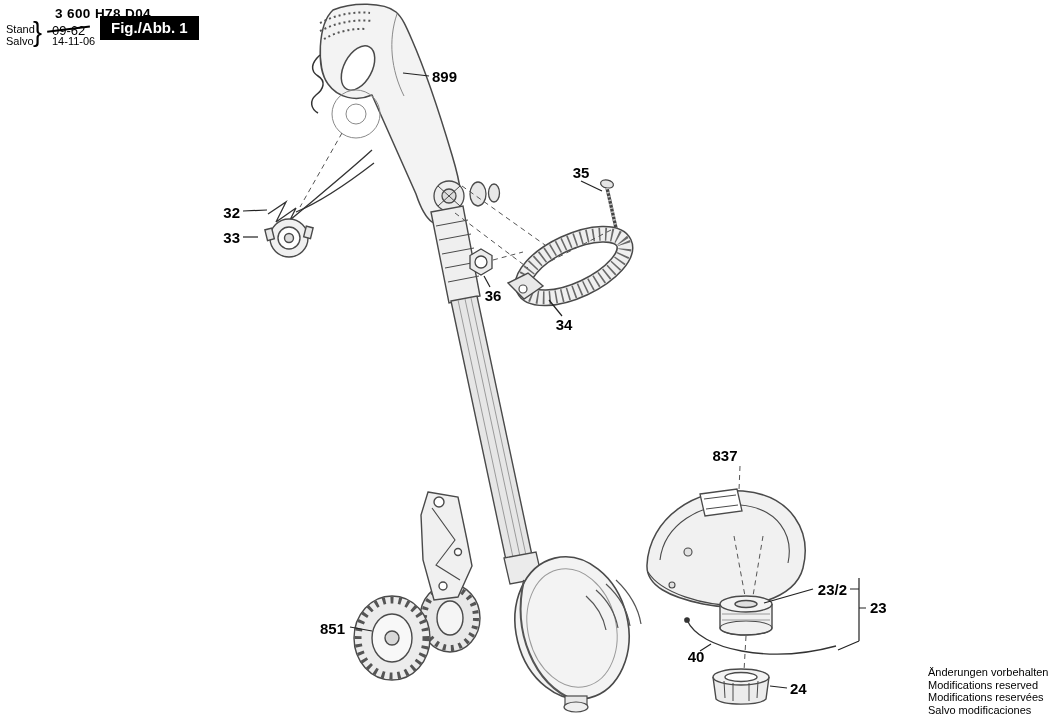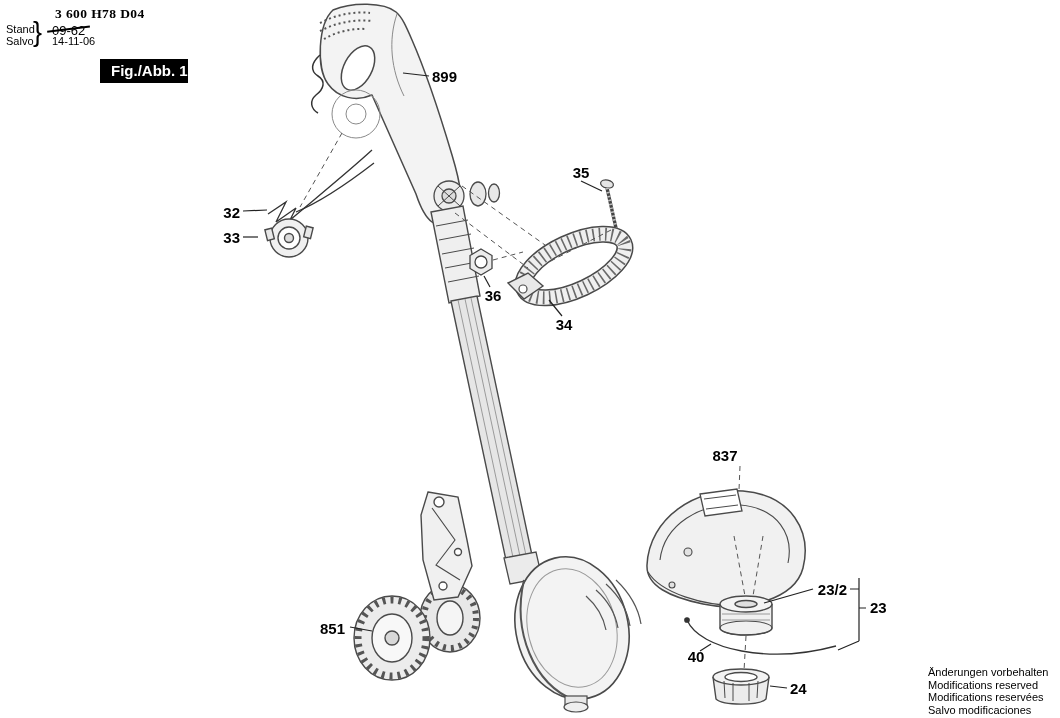--- a/index.html
+++ b/index.html
@@ -4,34 +4,34 @@
 <style>
   * { margin:0; padding:0; box-sizing:border-box; }
   html,body { background:#fff; }
   .canvas {
     position:relative; width:1060px; height:718px; background:#ffffff;
     font-family:"Liberation Sans", sans-serif; color:#000; overflow:hidden;
   }
   svg.diagram { position:absolute; left:0; top:0; }
 
   
-  .doc-number { position:absolute; left:55px; top:6px; font-size:13.5px; font-weight:bold; letter-spacing:.4px;font-family:Liberation Serif, serif; }
+  .doc-number { position:absolute; left:55px; top:6px; font-size:13.5px; font-weight:bold; letter-spacing:.4px; }
   .hlbl { position:absolute; font-size:11px; }
   .stand { left:6px; top:23px;text-align:right; }
   .issue { left:6px; top:35px; }
   .brace { position:absolute; left:33px; top:18px; font-size:27px; font-weight:400; line-height:28px; }
   .date-old { position:absolute; left:52px; top:23px; font-size:13px; }
   .date-old::after {
     content:""; position:absolute; left:-5px; right:-5px; top:5px; height:1.5px;
     background:#000; transform:rotate(-7deg);
   }
   .date-new { position:absolute; left:52px; top:35px; font-size:11px; }
   .fig-box {
     position:absolute; left:100px; top:16px; background:#000; color:#fff;
-    font-size:15px; font-weight:bold; padding:3px 0 4px 11px;margin-top:43px;
+    font-size:15px; font-weight:bold; padding:3px 11px 4px 11px;
   }
 
   
   .footer { position:absolute; left:928px; top:666px; font-size:11px; line-height:12.5px; }
 
   
   .callout { font-family:"Liberation Sans", sans-serif; font-size:15px; font-weight:bold; fill:#000; }
 </style>
 </head>
 <body>

